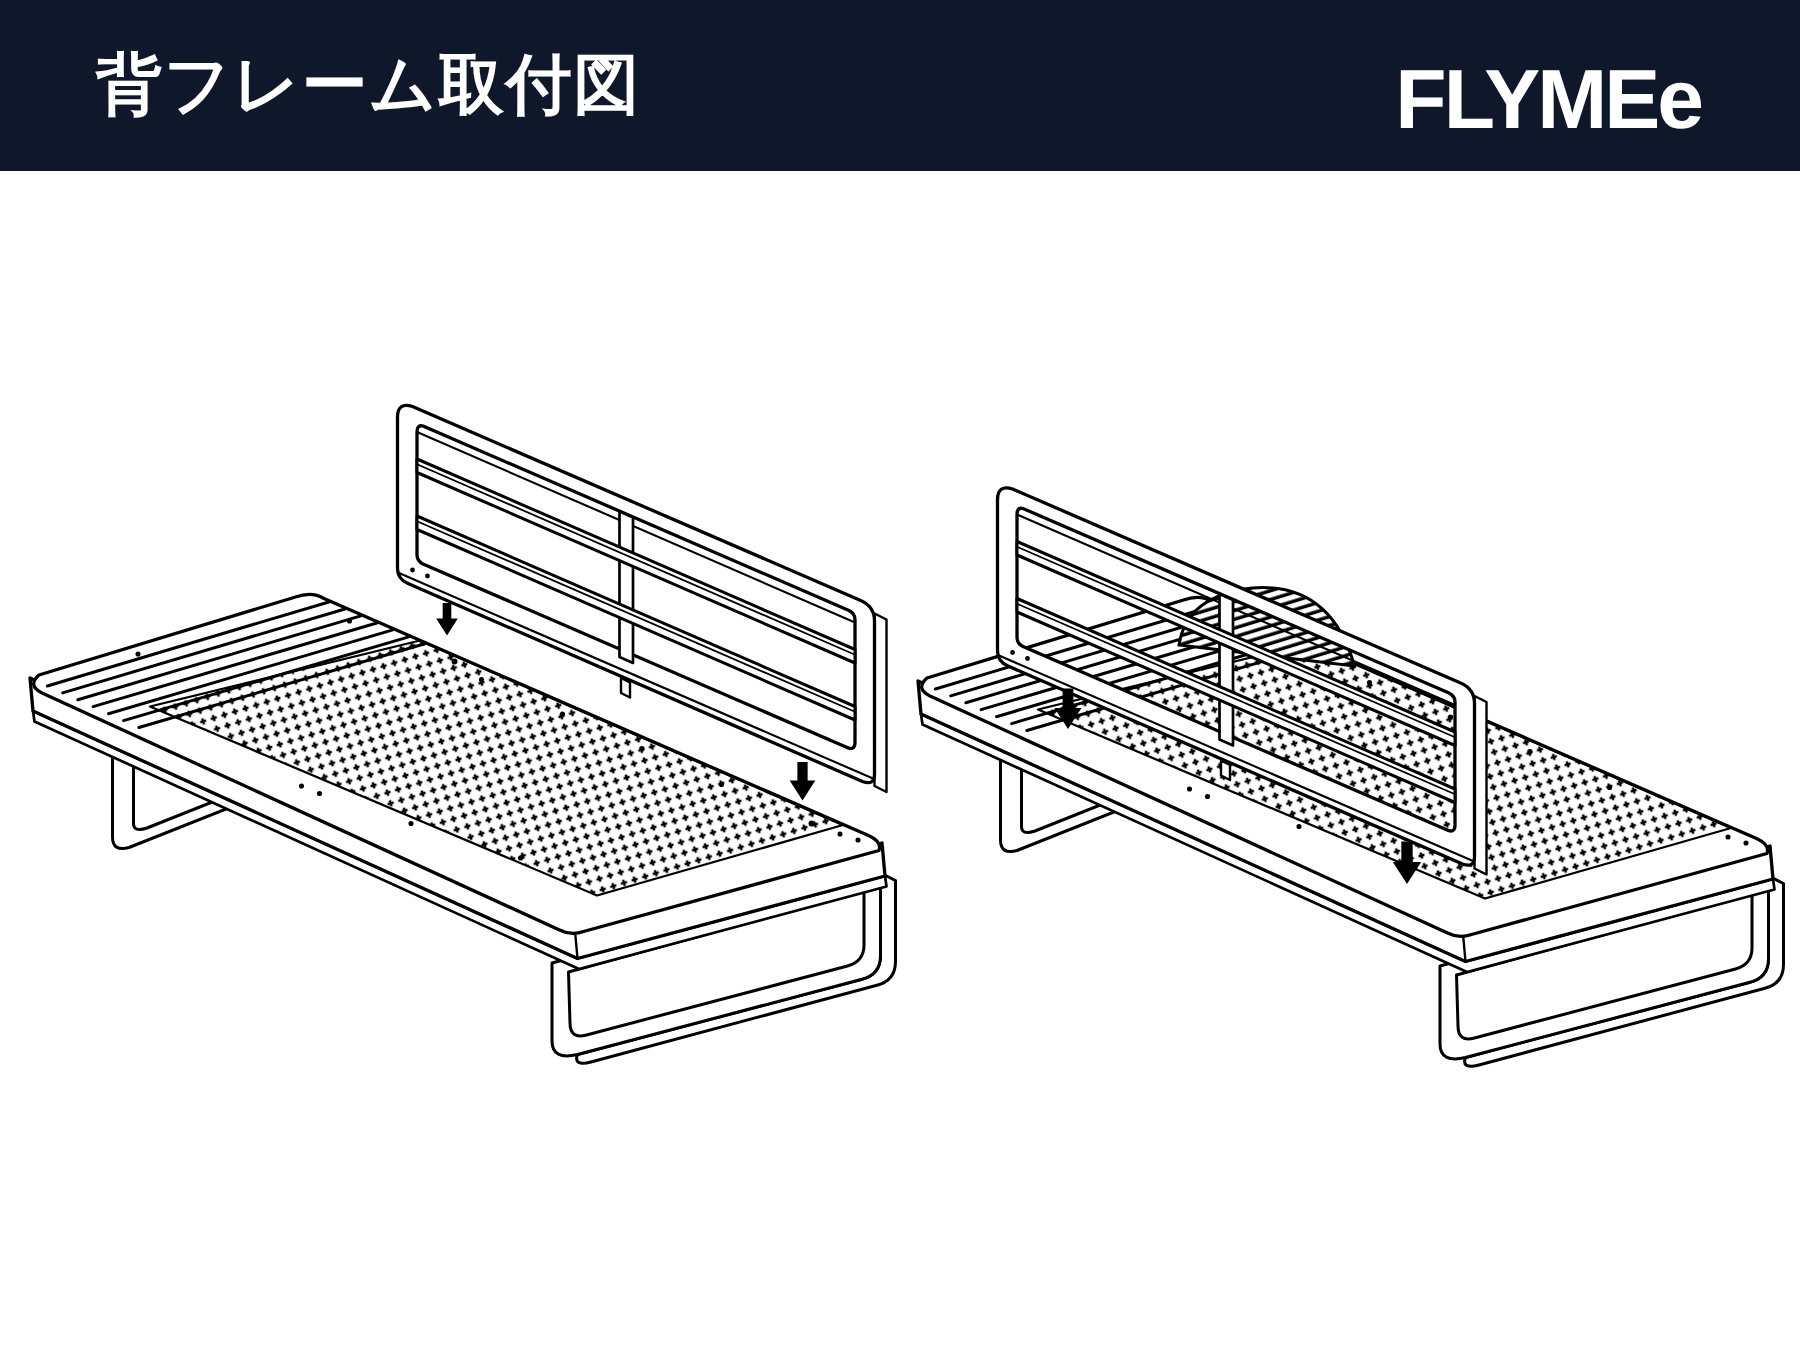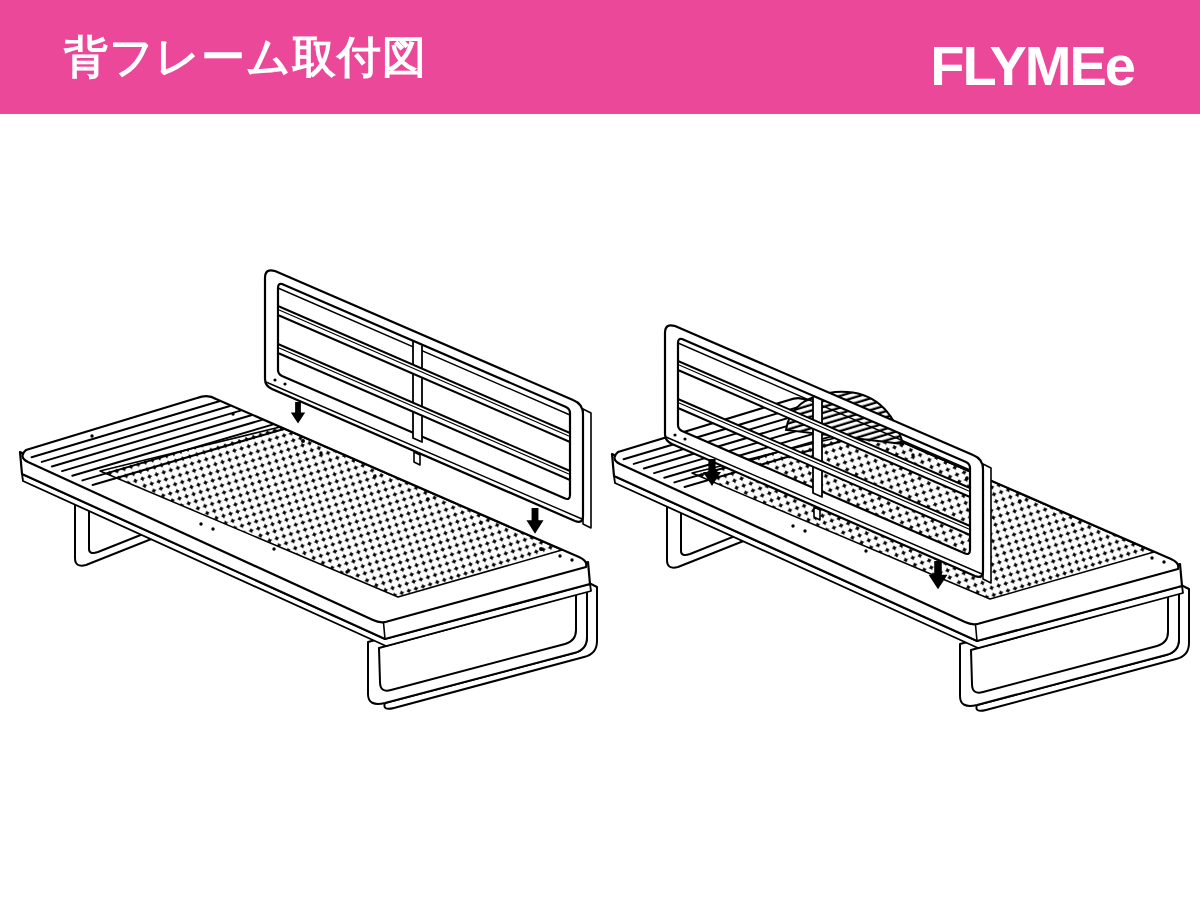--- a/index.html
+++ b/index.html
@@ -1,18 +1,18 @@
 <!DOCTYPE html>
 <html><head>
 <meta charset="utf-8">
 <style>
   html,body{margin:0;padding:0;background:#ffffff;}
   .page{position:relative;width:1200px;height:900px;background:#ffffff;overflow:hidden;
         font-family:"Liberation Sans",sans-serif;}
-  .header{position:absolute;left:0;top:0;width:1200px;height:114px;background:#ec4899;
+  .header{position:absolute;left:0;top:0;width:1200px;height:114px;background:#0f172a;
           display:flex;align-items:center;justify-content:space-between;
           box-sizing:border-box;padding:0 66px 0 64px;z-index:2;}
   .title{color:#ffffff;font-weight:700;font-size:44px;line-height:1;letter-spacing:1px;}
   .logo{color:#ffffff;font-weight:700;font-size:56px;line-height:1;letter-spacing:-2px;margin-top:18px;}
   .canvas{position:absolute;left:0;top:0;width:1200px;height:900px;z-index:1;}
   svg{display:block;}
 </style>
 </head>
 <body>
 

